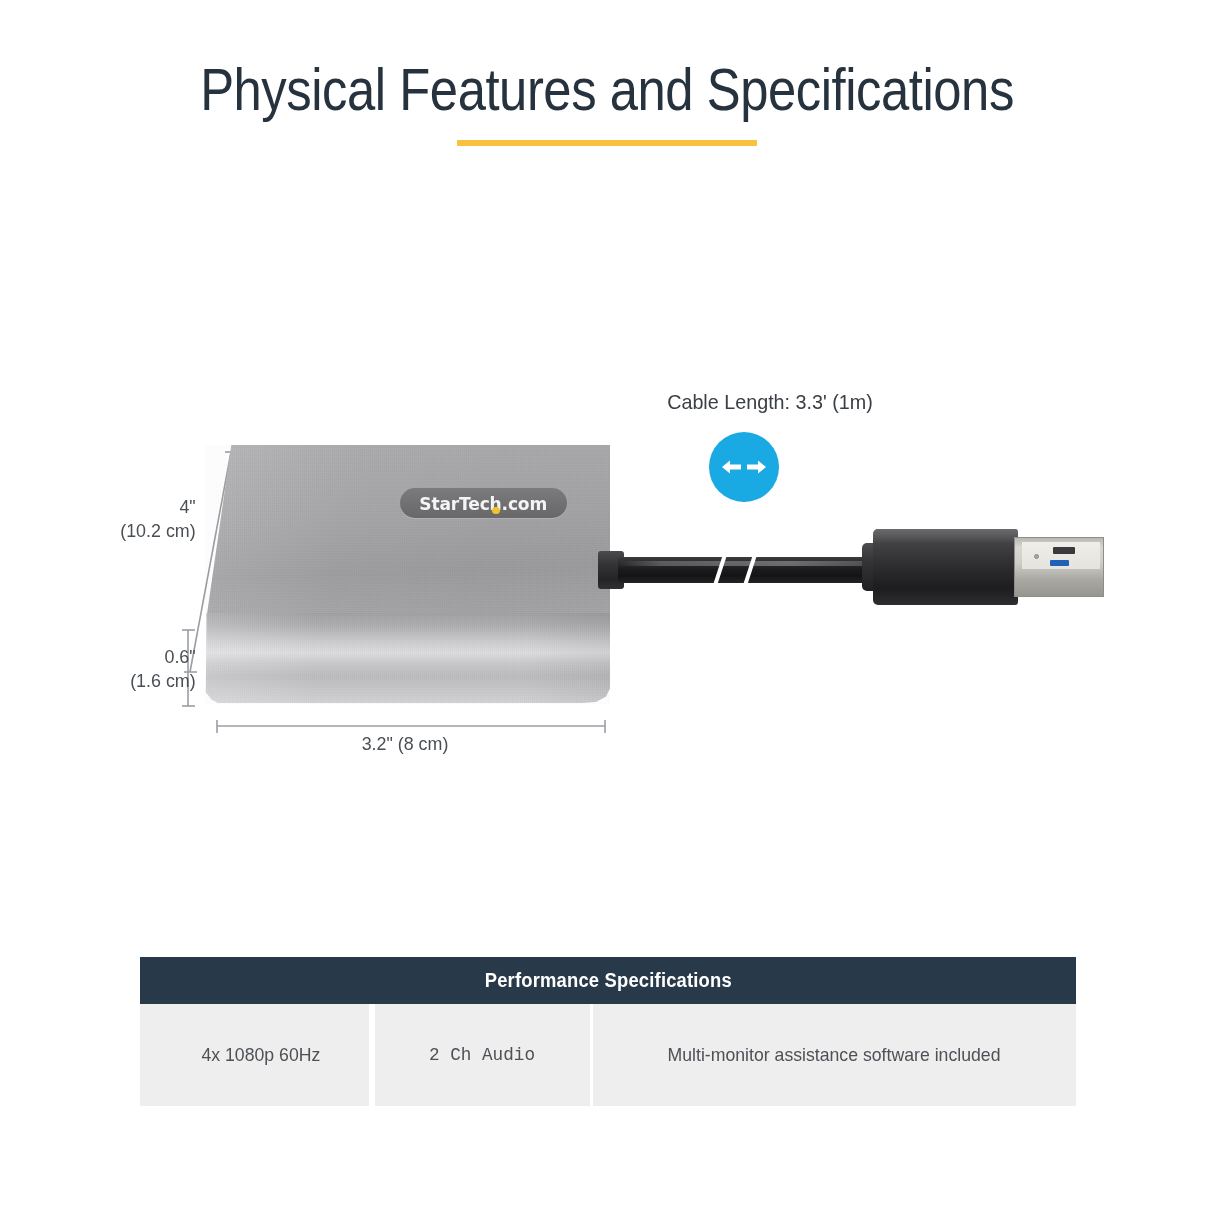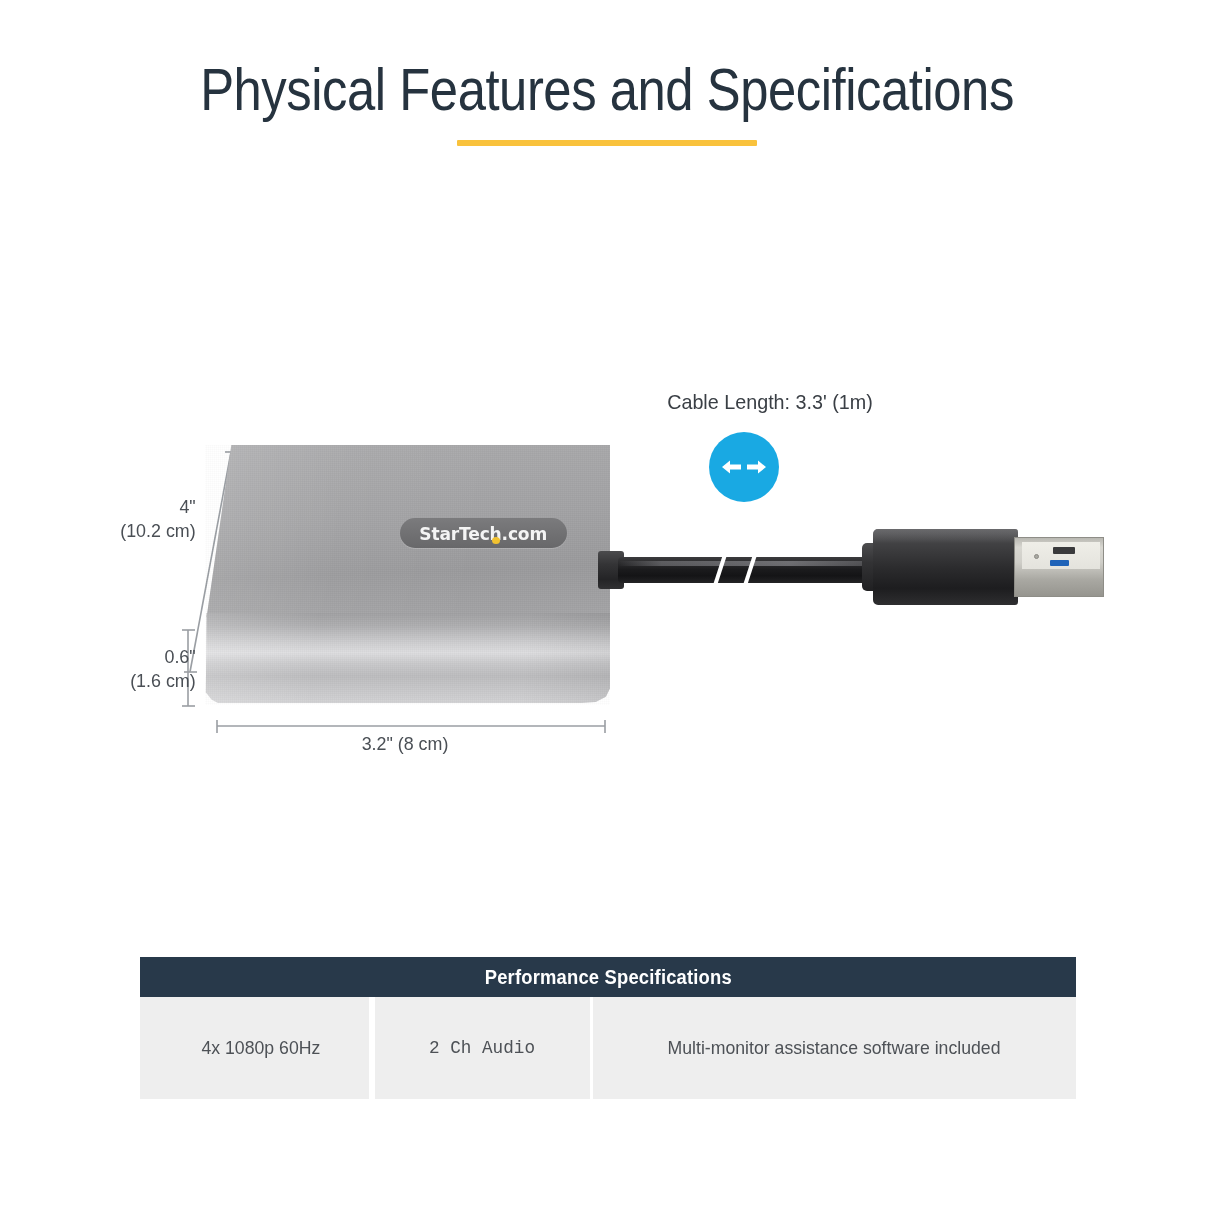--- a/index.html
+++ b/index.html
@@ -109,21 +109,21 @@
     background-image:
       repeating-linear-gradient(0deg, rgba(255,255,255,0.05) 0 1px, rgba(0,0,0,0.035) 1px 2px),
       repeating-linear-gradient(90deg, rgba(255,255,255,0.04) 0 1px, rgba(0,0,0,0.03) 1px 2px);
     pointer-events: none;
   }
 
   
   .logo-badge {
     position: absolute;
     left: 400px;
-    top: 518px;
+    top: 488px;
     width: 167px;
     height: 30px;
     border-radius: 15px;
     background: linear-gradient(180deg, #7b7b7d 0%, #707072 55%, #68686a 100%);
     box-shadow: 0 1px 1px rgba(255,255,255,0.18);
     display: flex;
     align-items: center;
     justify-content: center;
   }
   .logo-text {
@@ -308,21 +308,21 @@
   }
 
   
   .spec-table {
     position: absolute;
     left: 140px;
     top: 957px;
     width: 936px;
   }
   .spec-header {
-    height: 40px;
+    height: 47px;
     background: #28394a;
     color: #ffffff;
     font-size: 20px;
     font-weight: 700;
     display: flex;
     align-items: center;
     justify-content: center;
     letter-spacing: 0.2px;
     transform: scaleX(1);
   }

